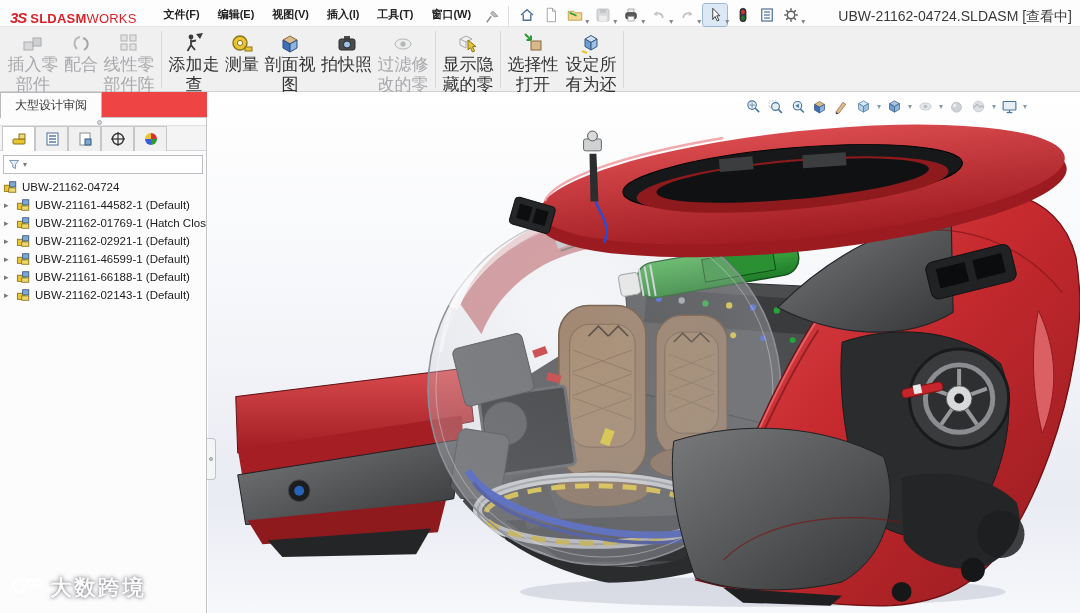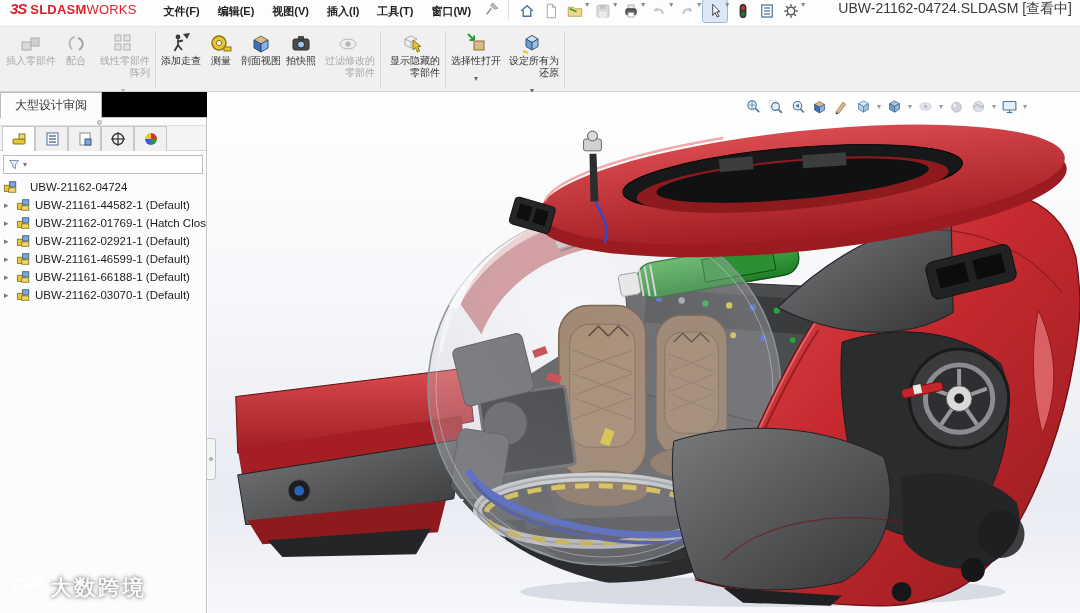--- a/index.html
+++ b/index.html
@@ -1,60 +1,60 @@
 <!DOCTYPE html>
 <html><head>
 <meta charset="utf-8">
 <style>
   * { box-sizing: border-box; margin: 0; padding: 0; }
   html,body { width:1080px; height:613px; overflow:hidden;
     font-family:"Liberation Sans","DejaVu Sans",sans-serif; background:#fff; }
   
   .menubar { position:absolute; left:0; top:0; width:1080px; height:27px;
-    background:#fdfdfd; border-bottom:1px solid #e6e6e8; display:flex; align-items:flex-start; }
+    background:#fdfdfd; border-bottom:1px solid #e6e6e8; display:flex; align-items:flex-end; }
   .logo { display:flex; align-items:baseline; margin:0 18px 0 10px; color:#d8232a; white-space:nowrap; }
   .logo .mark { font-style:italic; font-weight:bold; font-size:15px; letter-spacing:-1px; margin-right:4px; }
   .logo .b1 { font-weight:bold; font-size:13px; letter-spacing:.2px; }
   .logo .b2 { font-weight:normal; font-size:13px; letter-spacing:.2px; }
   .menu-item { font-size:11px; color:#222; padding:4px 9px; cursor:default;font-weight:bold; }
   .pin { width:20px; height:18px; margin-left:2px; }
   .qsep { width:1px; height:20px; background:#ddd; margin:0 6px; }
   .qbtn { width:24px; height:22px; display:flex; align-items:center; justify-content:center; border-radius:2px; }
   .qbtn.pressed { background:#dce8f5; outline:1px solid #9db8d4; }
   .qcaret { font-size:8px; color:#888; margin:0 2px 0 -2px; }
   .win-title { margin-left:auto; margin-right:8px; font-size:14px; color:#3a3a3a; white-space:nowrap; }
   
   .ribbon { position:absolute; left:0; top:27px; width:1080px; height:65px;
     background:#f0f0f1; border-bottom:1px solid #d2d3d6; display:flex; align-items:stretch; padding:2px 2px 1px 4px; }
   .rbtn { display:flex; flex-direction:column; align-items:center; padding:2px 2px 0 2px; min-width:36px; border-radius:2px; }
   .rbtn .ric { width:24px; height:24px; flex:0 0 24px; }
-  .rbtn .rlabel { font-size:10px; line-height:1.18; color:#333; text-align:right; max-width:54px; }
+  .rbtn .rlabel { font-size:17px; line-height:1.18; color:#333; text-align:center; max-width:54px; }
   .rbtn.disabled .rlabel { color:#a8a9ab; }
   .rbtn .caret::after { content:"▾"; font-size:8px; color:#666; }
   .rbtn.disabled .caret::after { color:#b5b6b8; }
   .rsep { width:1px; background:#d7d8da; margin:2px 3px; }
   
-  .tabstrip { position:absolute; left:0; top:92px; width:207px; height:26px; background:#000000; border-bottom:1px solid #c6c7ca; }
+  .tabstrip { position:absolute; left:0; top:92px; width:207px; height:26px; background:#ef4444; border-bottom:1px solid #c6c7ca; }
   .doc-tab { position:absolute; left:0; top:0; height:26px; padding:0 14px; background:#fcfcfc;
     border:1px solid #b9babc; border-bottom:none; display:flex; align-items:center; font-size:12px; color:#333; }
   
   .leftpanel { position:absolute; left:0; top:118px; width:207px; bottom:0; background:#fcfcfd; border-right:1px solid #c2c3c7; }
   .panel-splitter { height:8px; border-bottom:1px solid #e0e0e2; position:relative; }
   .panel-splitter .dot { position:absolute; left:97px; top:2px; width:5px; height:5px; border-radius:50%; background:#d8d8da; border:1px solid #aaa; }
   .ptabs { display:flex; height:25px; padding-left:2px; border-bottom:1px solid #d4d5d8; background:#f4f4f5; }
   .ptab { width:33px; height:25px; display:flex; align-items:center; justify-content:center; border:1px solid #c6c7ca; border-bottom:none; background:#f0f0f1; }
   .ptab.active { background:#fff; }
   .filterrow { margin:4px 3px 2px 3px; height:19px; border:1px solid #bcbdc0; background:#fff; display:flex; align-items:center; padding:0 4px; }
   .filterrow .fcaret { font-size:8px; color:#777; margin-left:2px; }
   .tree { font-size:11.5px; color:#1b1b1b; margin-top:4px; white-space:nowrap; overflow:hidden; }
   .trow { display:flex; align-items:center; height:18px; padding-left:4px; cursor:default; }
   .trow .arrow { width:12px; font-size:9px; color:#777; flex:0 0 12px; }
   .trow .arrow.exp::after { content:"▸"; }
   .trow .ticon { width:15px; height:14px; margin-right:4px; flex:0 0 15px; }
-  .trow.root { padding-left:3px;gap:8px; }
+  .trow.root { padding-left:3px; }
   
   .viewport { position:absolute; left:208px; top:92px; right:0; bottom:0;
     background:linear-gradient(180deg,#ffffff 0%,#f6f7fa 40%,#e9ebf3 78%,#f7f8fb 100%); }
   .hud { position:absolute; top:5px; right:52px; display:flex; align-items:center; gap:3px; }
   .hud .hic { width:19px; height:19px; display:flex; align-items:center; justify-content:center; border-radius:2px; }
   .hud .hcaret { font-size:8px; color:#8a9aa8; margin:0 1px; }
   .panel-handle { position:absolute; left:207px; top:438px; width:9px; height:42px; background:#f4f5f7;
     border:1px solid #c2c3c7; border-left:none; border-radius:0 4px 4px 0; }
   .panel-handle .dot { position:absolute; left:2px; top:18px; width:4px; height:4px; border-radius:50%; background:#c9cacd; border:1px solid #9fa0a3; }
   
@@ -375,21 +375,21 @@
         </svg>
       <span>UBW-21161-66188-1 (Default)</span>
       </div>
     <div class="trow">
       <span class="arrow exp"></span>
       <svg class="ticon" viewBox="0 0 16 16">
         <rect x="1" y="6" width="8" height="7" fill="#e8c531" stroke="#8a741a"></rect>
         <rect x="7" y="2" width="7" height="6" fill="#7fa8d0" stroke="#35597e"></rect>
         <rect x="6" y="9" width="8" height="5" fill="#f0d870" stroke="#8a741a"></rect>
         </svg>
-      <span>UBW-21162-03070-1 (Default)</span>
+      <span>UBW-21162-02143-1 (Default)</span>
       </div>
   </div>
 </div>
 
 <div class="viewport">
 
   <svg width="872" height="521" viewBox="0 0 880 521" style="position:absolute;left:0;top:0;">
     <defs>
       <linearGradient id="redG" x1="0" y1="0" x2="1" y2="1">
         <stop offset="0" stop-color="#e25054"></stop>

